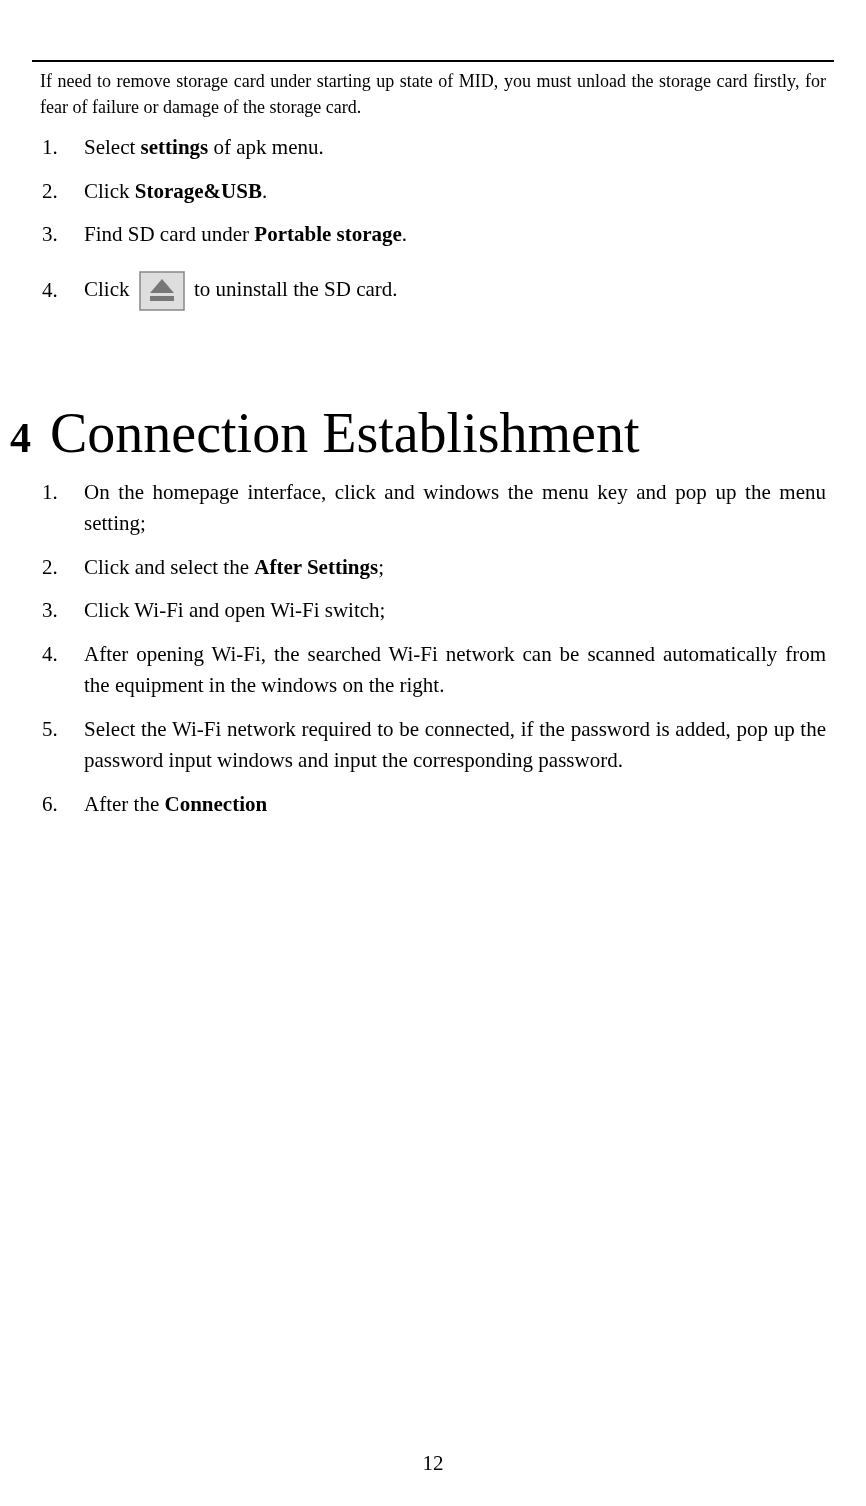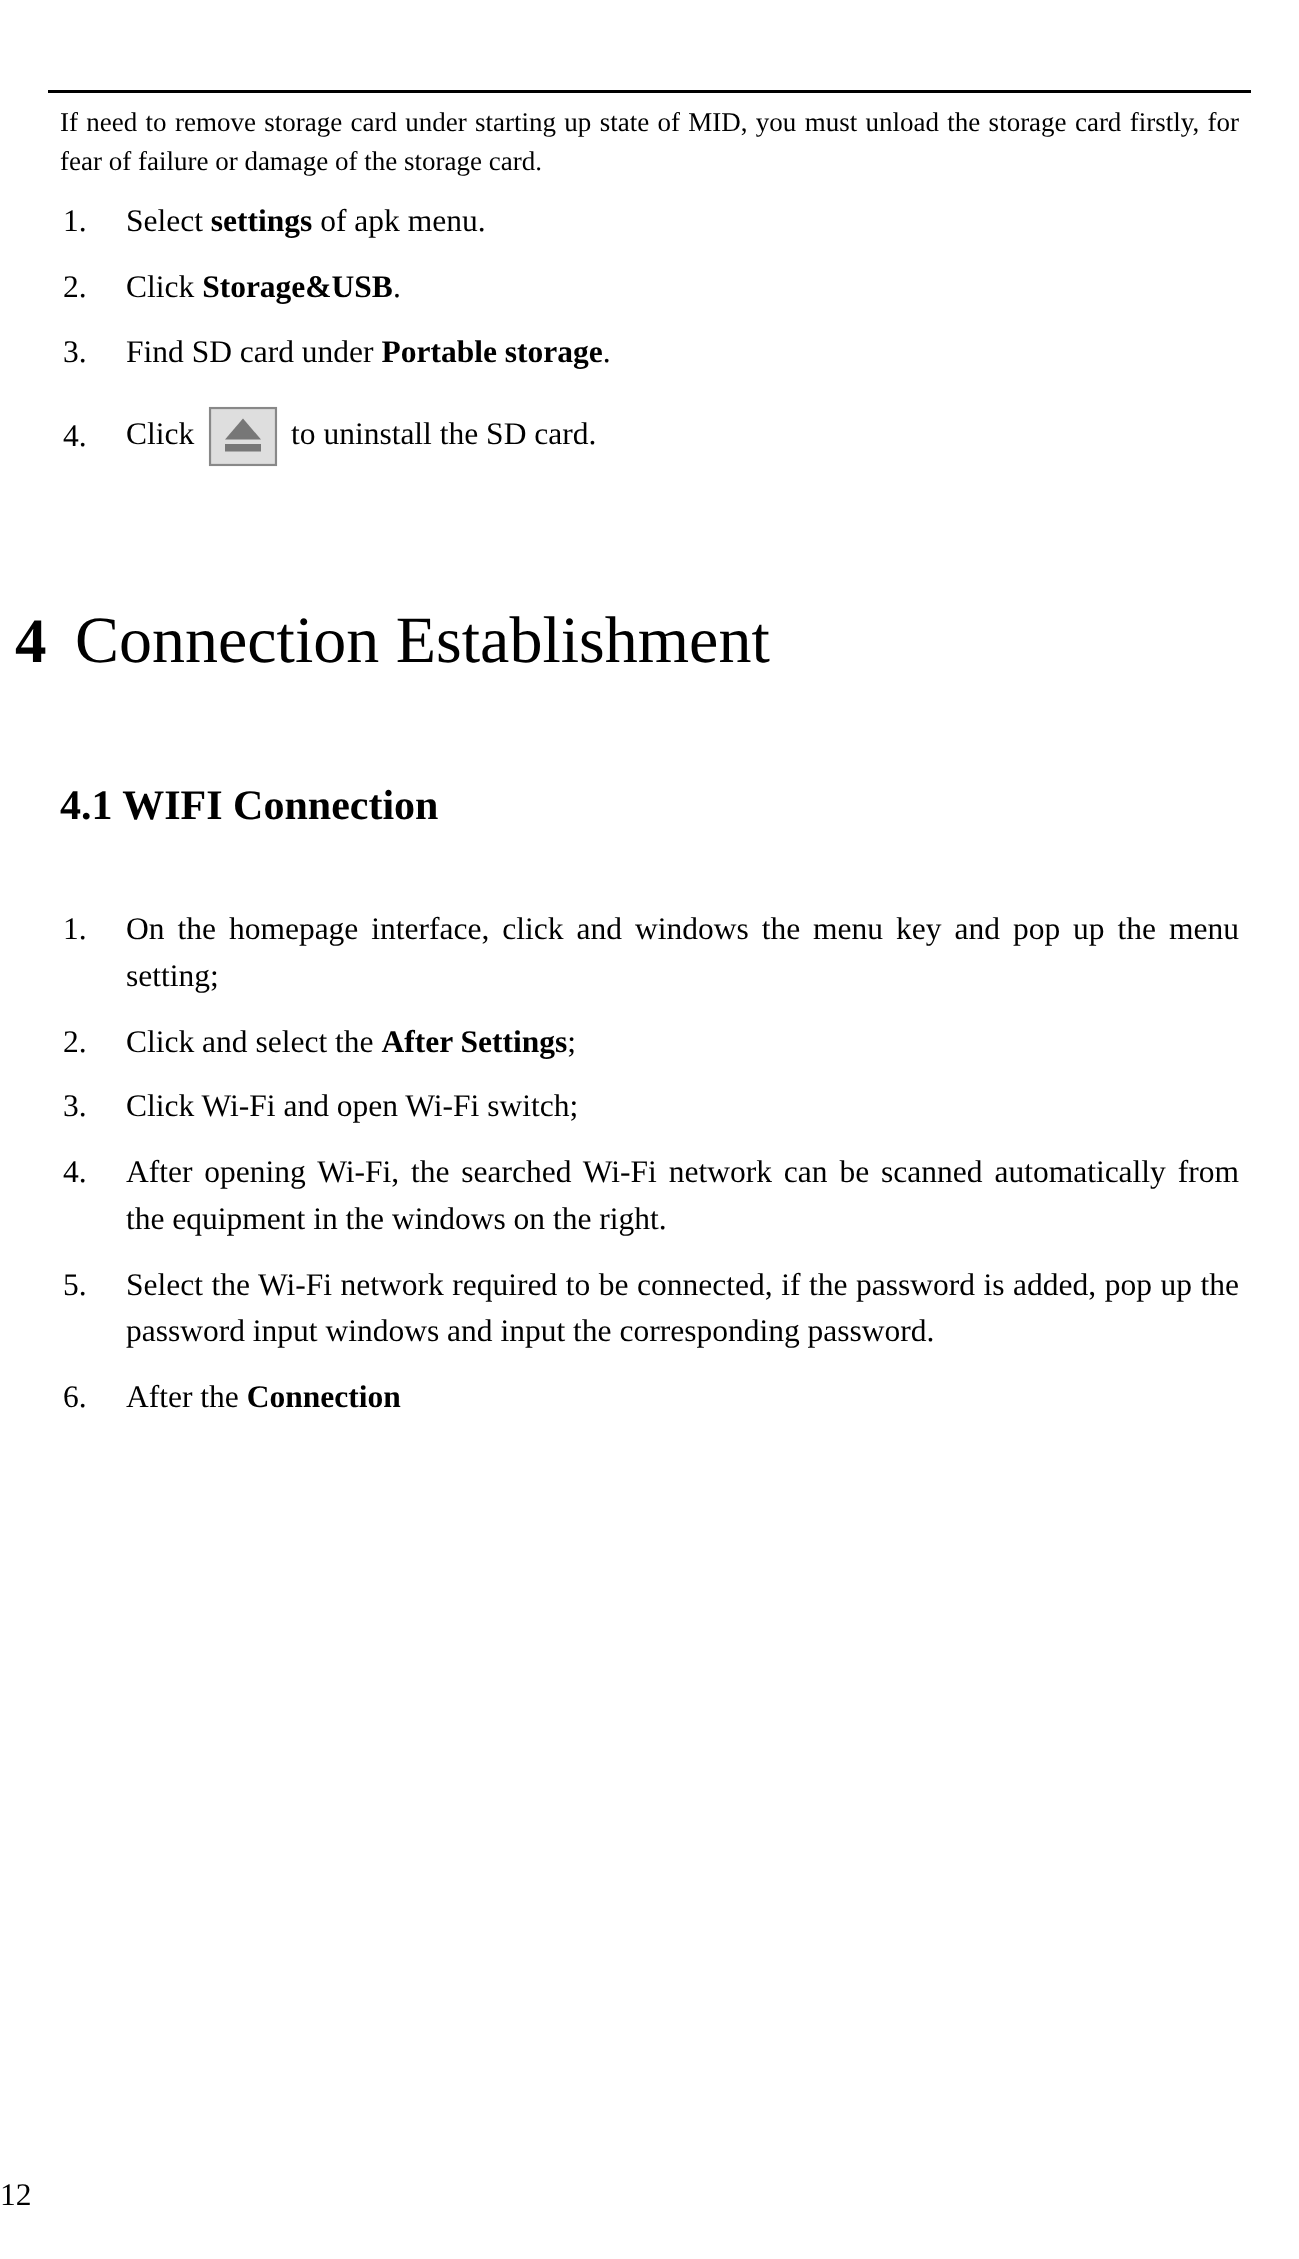--- a/index.html
+++ b/index.html
@@ -75,34 +75,35 @@
       align-items: baseline;
       margin-top: 90px;
       margin-left: -30px;
     }
     .chapter-num {
       font-size: 42px;
       font-weight: bold;
       width: 40px;
     }
     .chapter-title {
-      font-size: 44px;
+      font-size: 56px;
       font-weight: normal;
     }
     .section-title {
       font-size: 28px;
       font-weight: bold;
       margin-top: 70px;
       margin-bottom: 50px;
     }
     .page-number {
       position: absolute;
       bottom: 30px;
       left: 0;
       right: 0;
+      text-align: center;
       font-size: 21px;
     }
   </style>
 </head>
 <body>
 
 <div class="page">
 
   <div class="top-rule"></div>
 
@@ -144,21 +145,20 @@
           <span> to uninstall the SD card.</span>
         </span>
       </li>
     </ol>
 
     <div class="chapter-row">
       <span class="chapter-num">4</span>
       <span class="chapter-title">Connection Establishment</span>
     </div>
 
-    <div class="section-title">4.1  WIFI Connection</div>
 
 
     <ol class="numbered">
       <li>
         <span class="num">1.</span>
         <span class="li-body">On the homepage interface, click and windows the menu key and pop up the menu setting;</span>
       </li>
       <li>
         <span class="num">2.</span>
         <span class="li-body">

